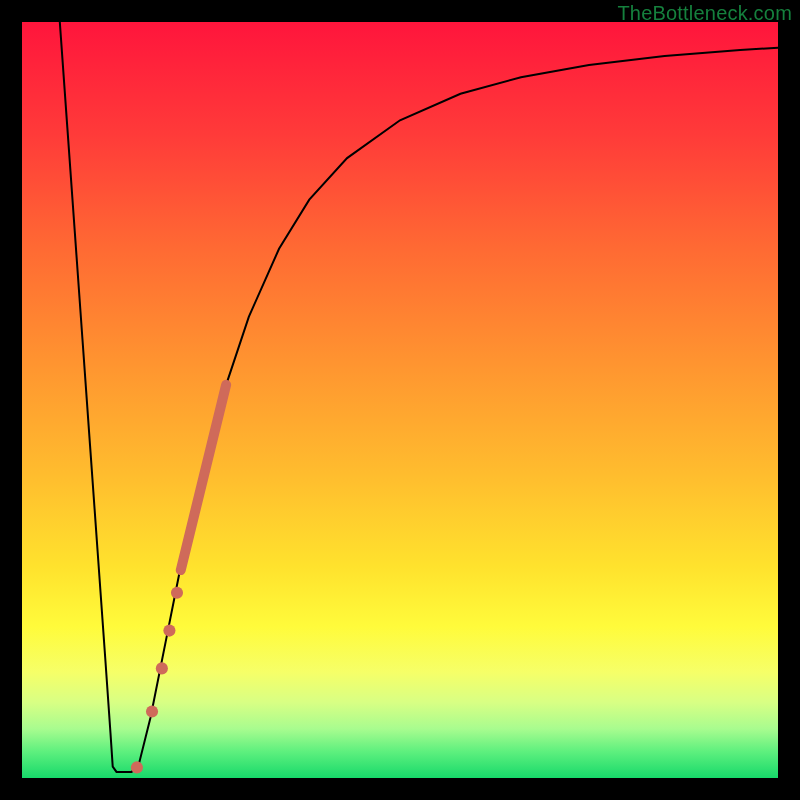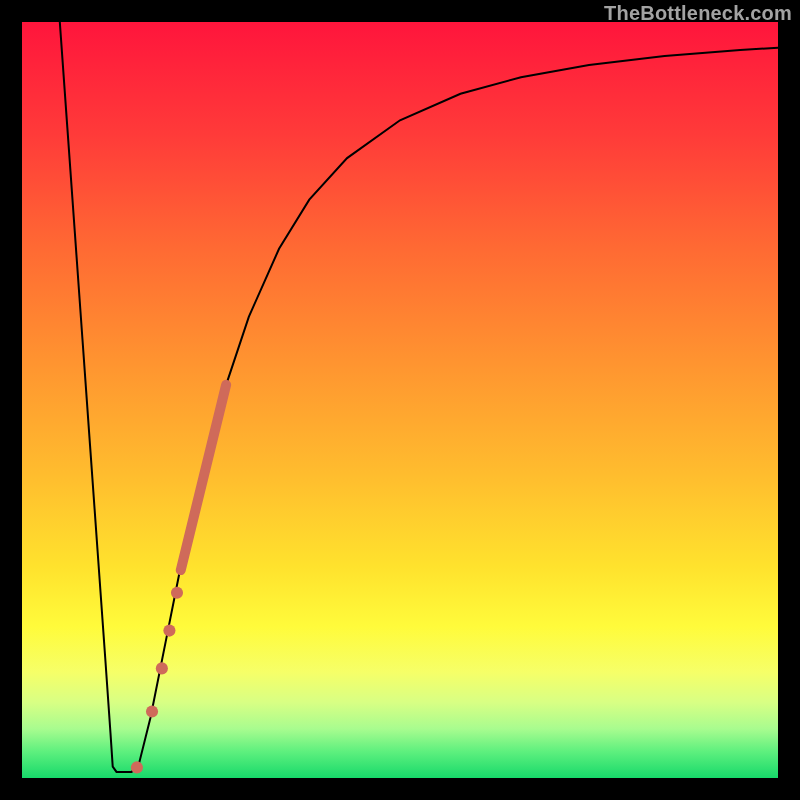--- a/index.html
+++ b/index.html
@@ -23,23 +23,23 @@
     position: absolute;
     left: 22px;
     top: 22px;
     width: 756px;
     height: 756px;
   }
   .attribution {
     position: absolute;
     top: 2px;
     right: 8px;
-    color: #a3a3a3;
+    color: #15803d;
     font-size: 20px;
-    font-weight: 700;
+    font-weight: 400;
     letter-spacing: 0.2px;
   }
 </style>
 </head>
 <body>
 
 <div class="frame">
   <svg class="plot" viewBox="0 0 100 100" preserveAspectRatio="none">
     <defs>
       <linearGradient id="bg-grad" x1="0" y1="0" x2="0" y2="1">

